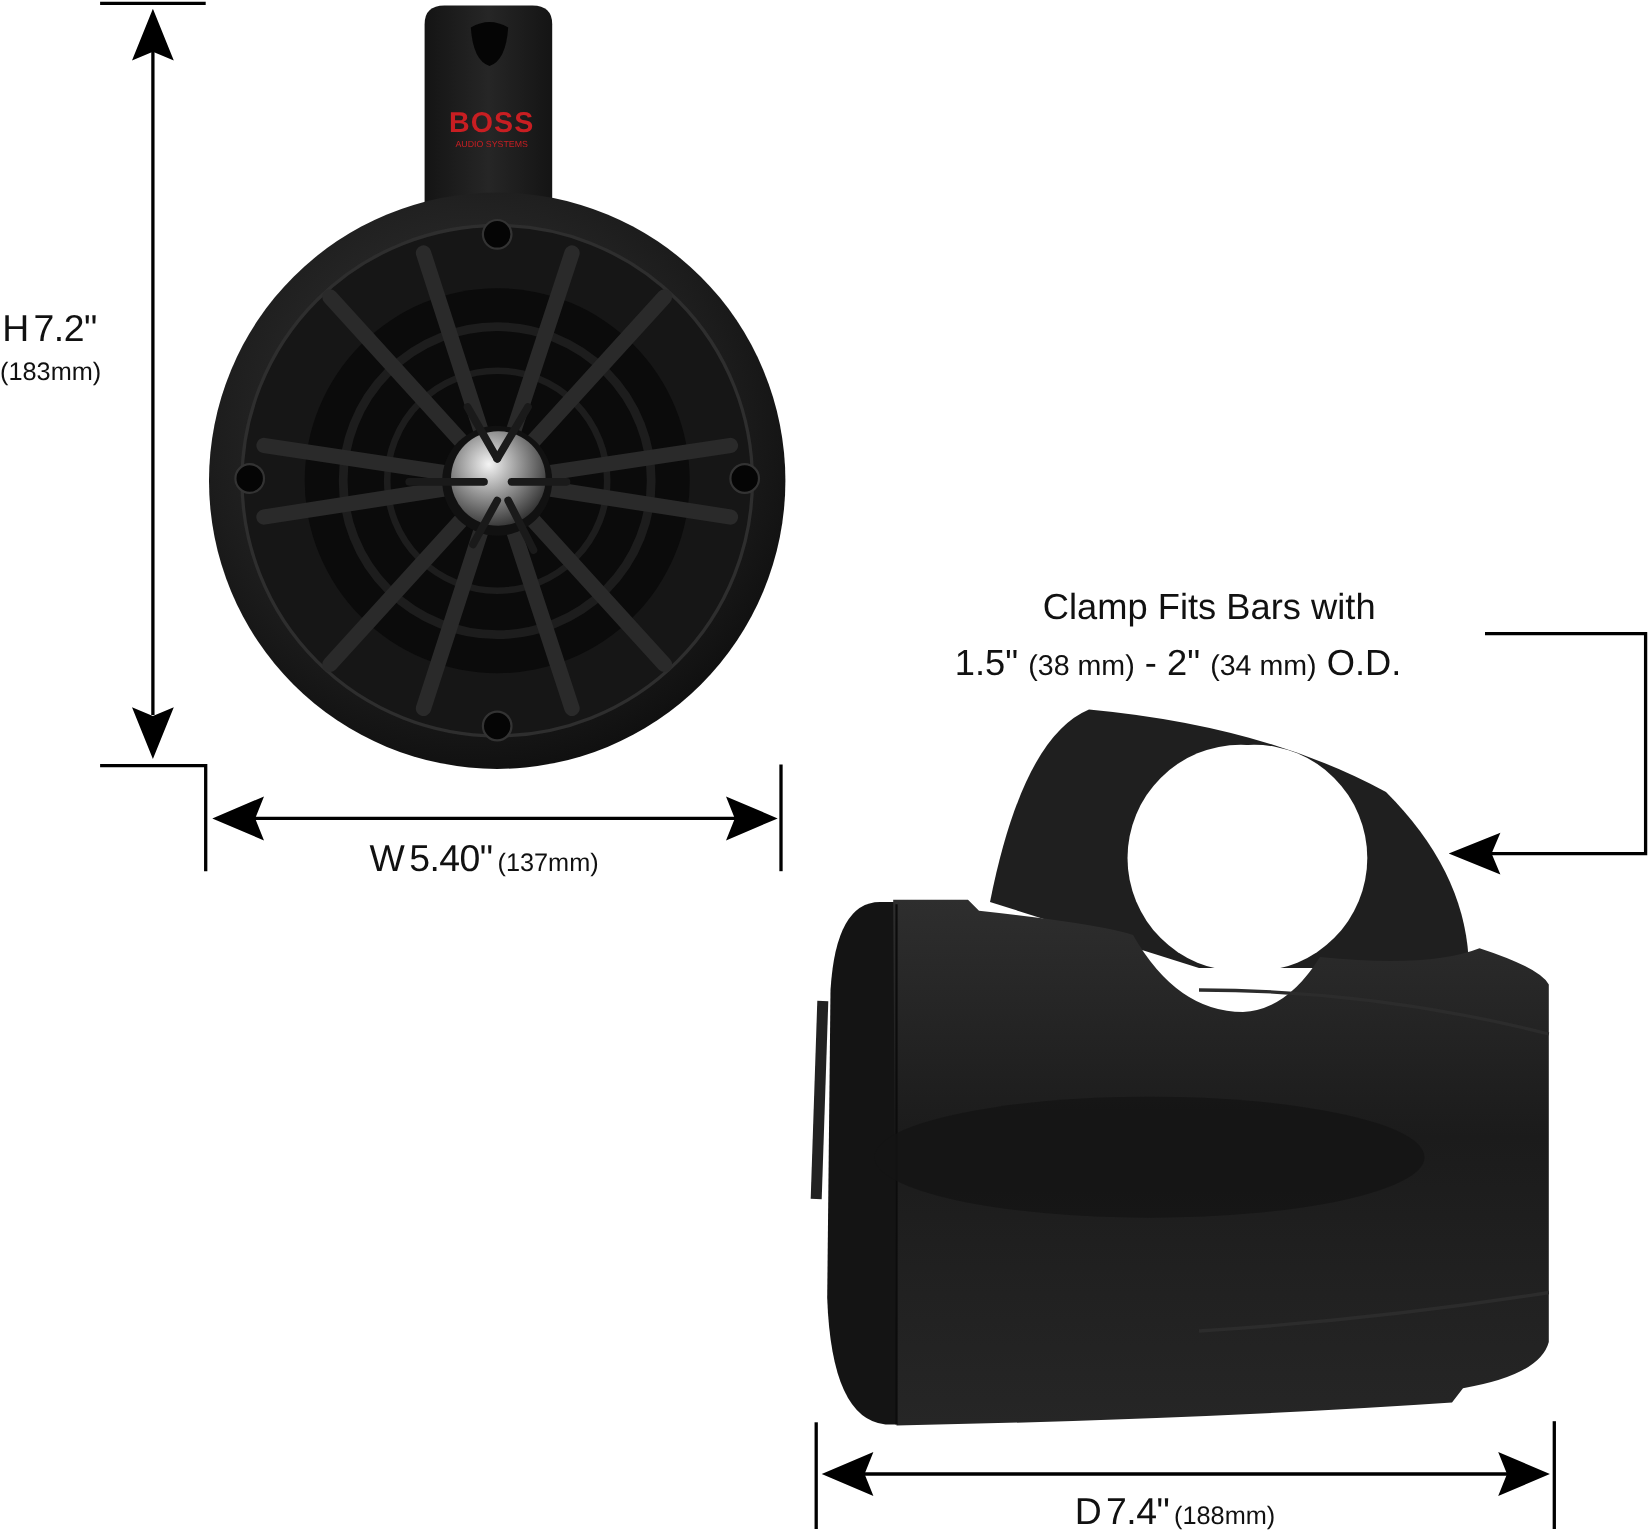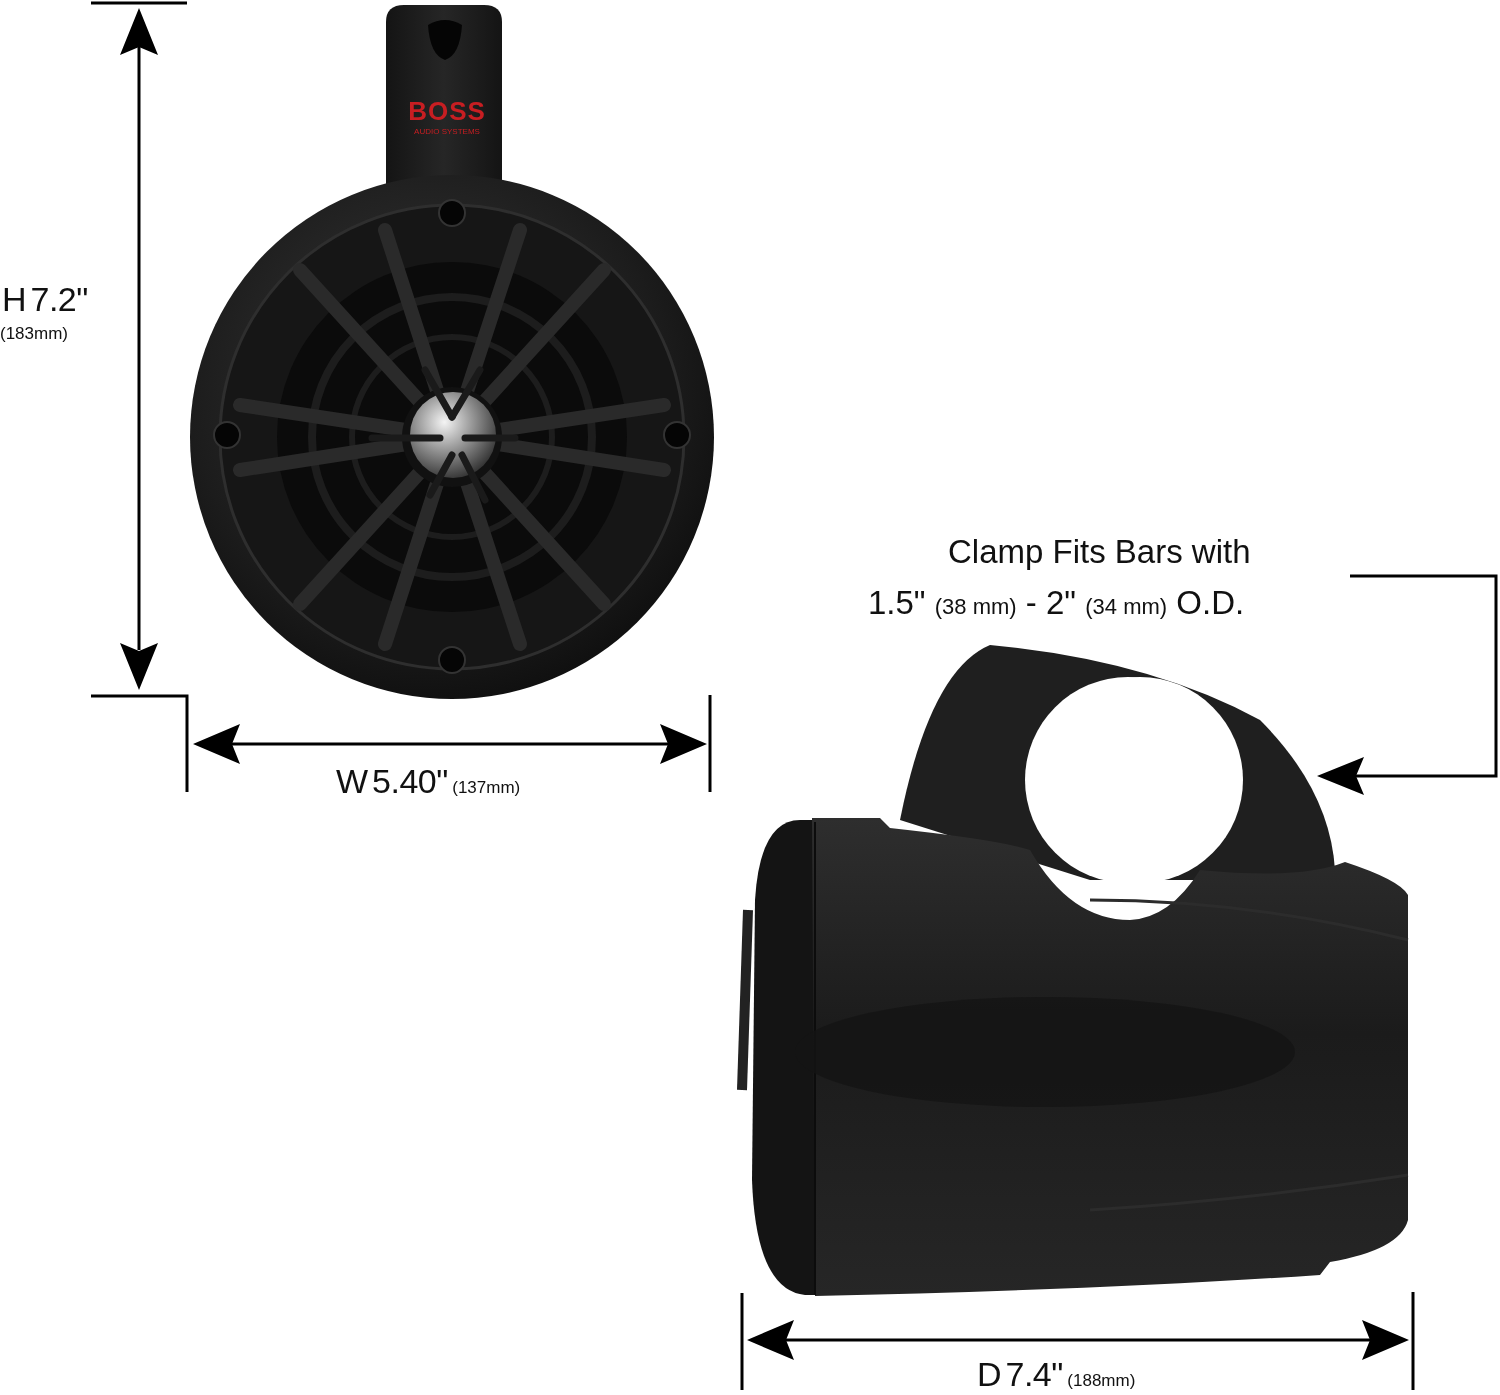--- a/index.html
+++ b/index.html
@@ -1,22 +1,22 @@
 <!DOCTYPE html>
 <html><head>
   <meta charset="utf-8">
   <style>
     html, body { margin: 0; padding: 0; background: #ffffff; }
     body { width: 1500px; height: 1395px; position: relative; overflow: hidden; font-family: "Liberation Sans", sans-serif; color: #111; }
     .layer { position: absolute; left: 0; top: 0; }
     .label { position: absolute; white-space: nowrap; color: #111; font-family: "Liberation Sans", sans-serif; }
     .big { font-size: 34px; letter-spacing: -0.5px; }
-    .small { font-size: 17px; }
+    .small { font-size: 23px; }
     .callout { font-size: 33px; }
-    .callout .small { font-size: 22px; }
+    .callout .small { font-size: 26px; }
     .brand { fill: #c81e22; }
   </style>
 </head>
 <body>
 
 <svg class="layer" width="1500" height="1395" viewBox="0 0 1500 1395">
   <defs>
     <radialGradient id="bodyGrad" cx="45%" cy="40%" r="65%">
       <stop offset="0%" stop-color="#3a3a3a"></stop>
       <stop offset="70%" stop-color="#1c1c1c"></stop>

